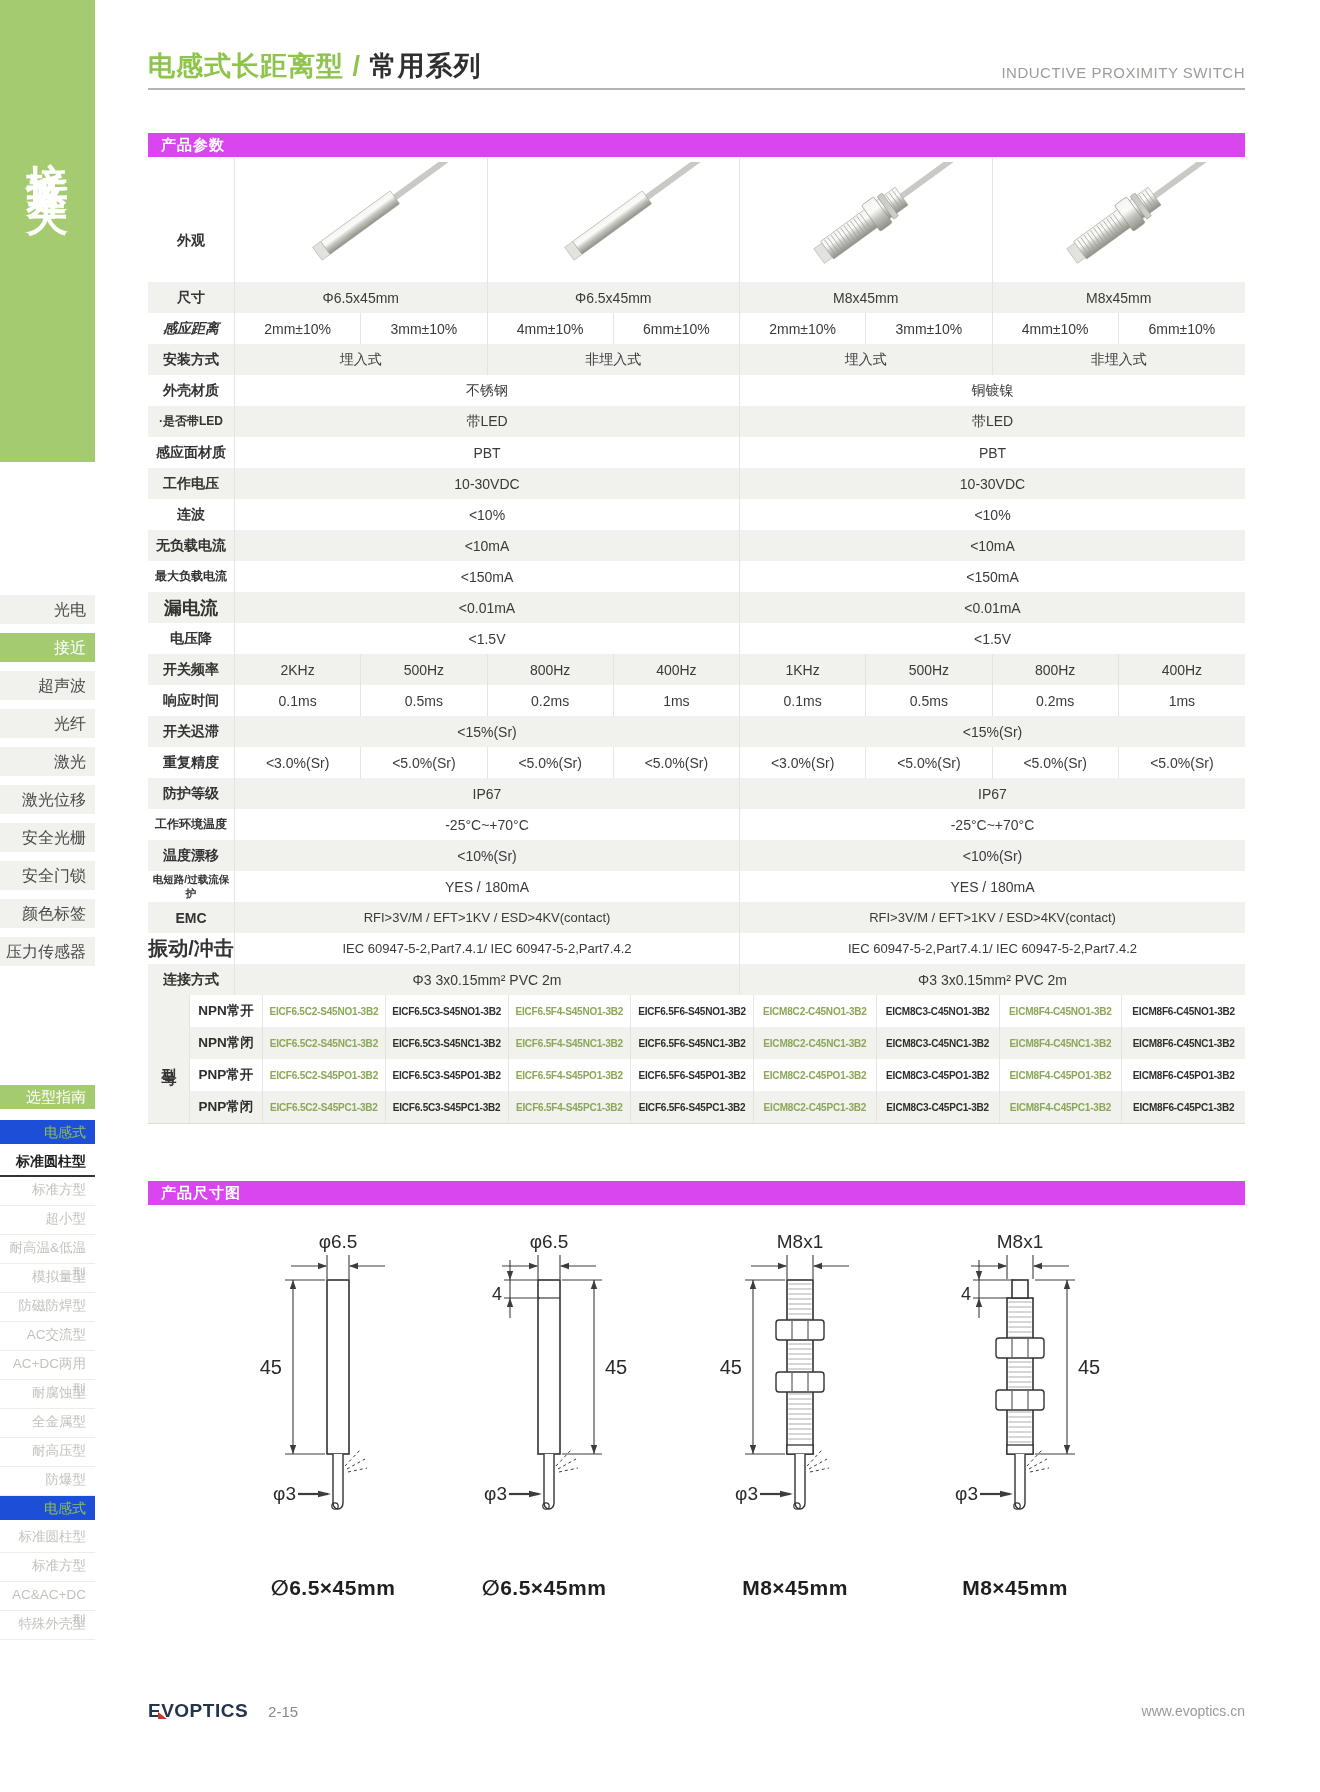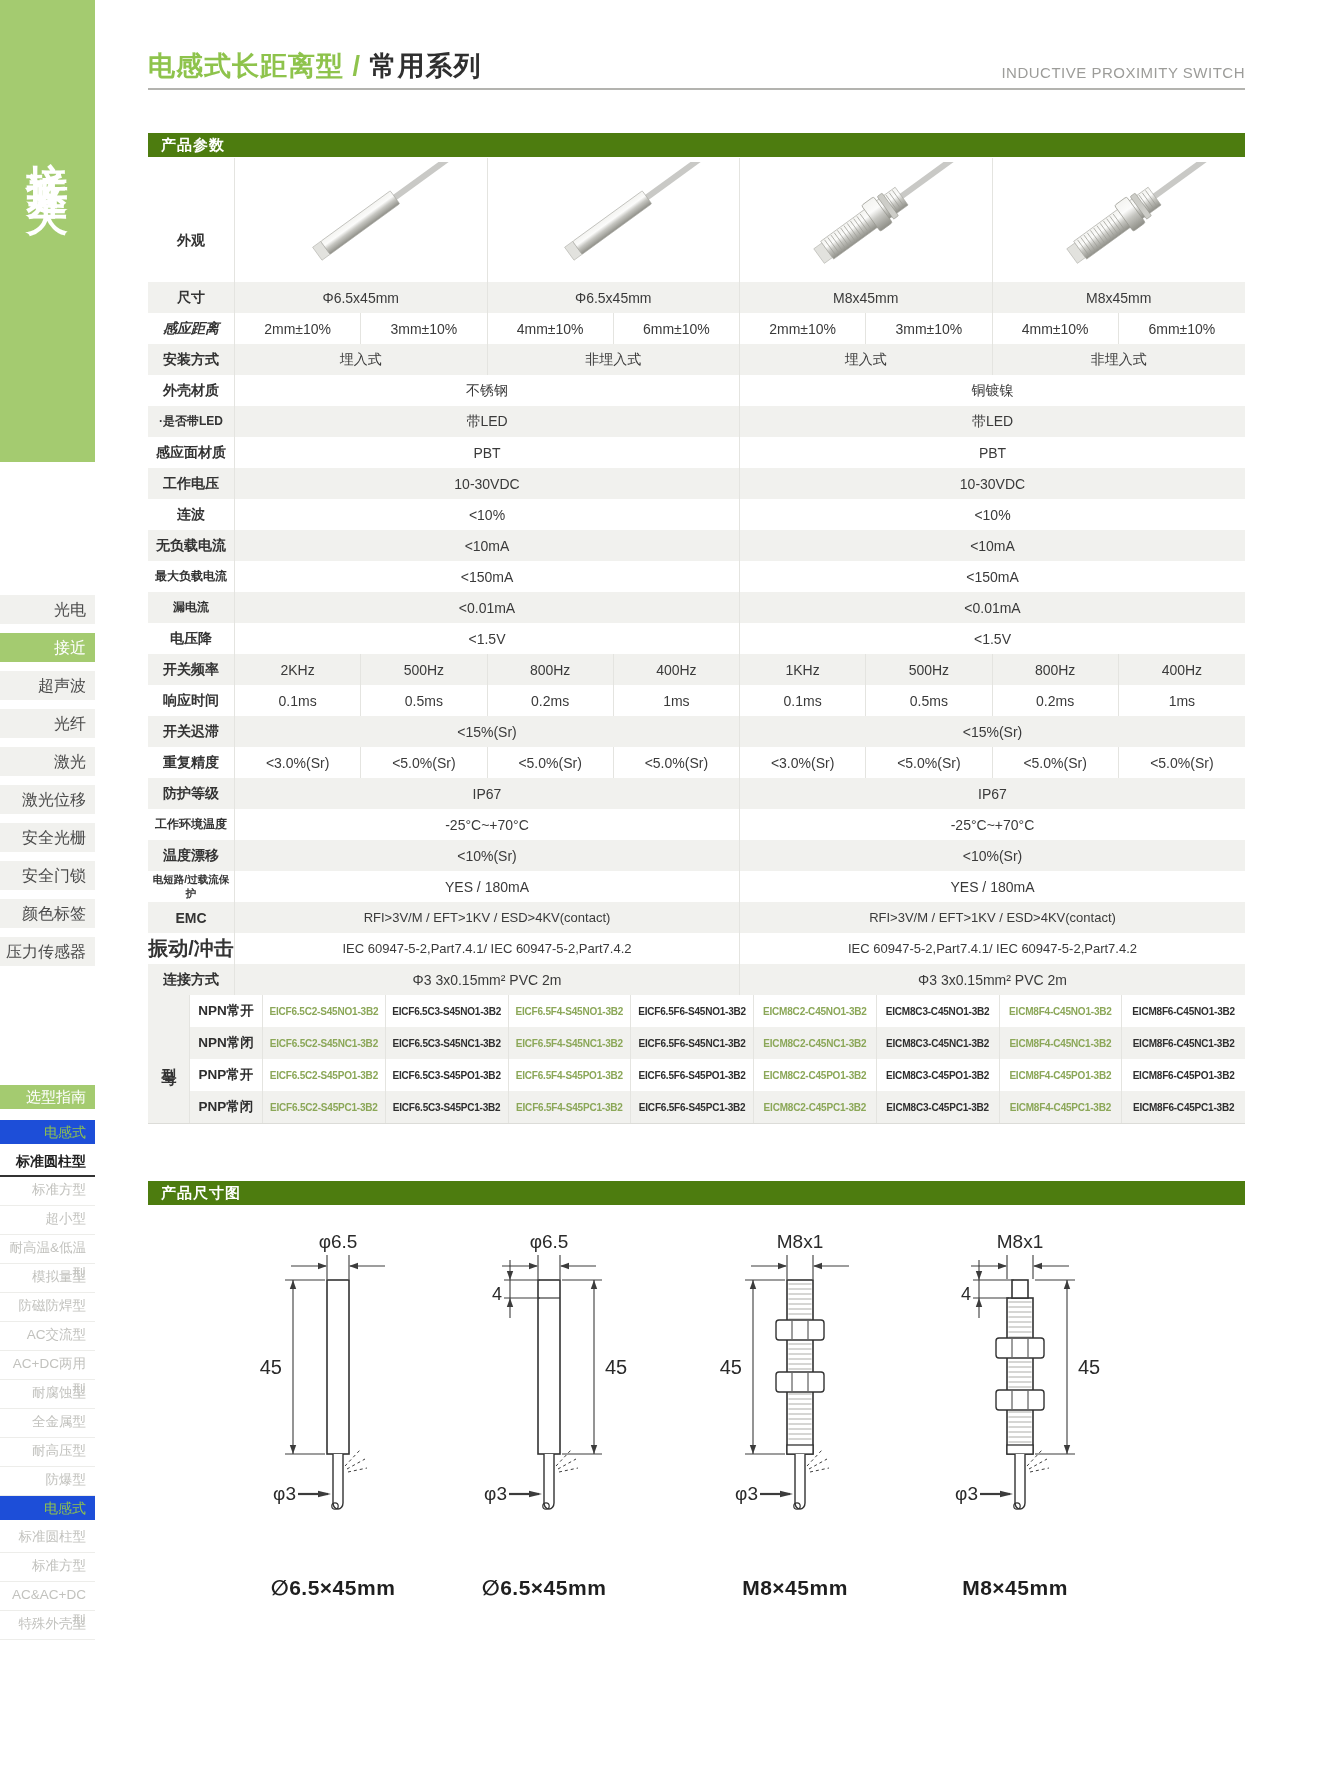--- a/index.html
+++ b/index.html
@@ -24,21 +24,21 @@
 
   
   .main{position:absolute;left:148px;top:0;width:1097px;height:1792px;}
   .hdr{position:absolute;left:0;top:38px;width:100%;height:46px;display:flex;align-items:flex-end;justify-content:space-between;}
   .hdr .zh{font-size:27px;font-weight:700;letter-spacing:1px;}
   .hdr .zh .grn{color:#8ec34c;}
   .hdr .zh .blk{color:#2f2f2f;}
   .hdr .en{font-size:15px;color:#9c9c99;letter-spacing:.5px;padding-bottom:3px;}
   .rule{position:absolute;left:0;top:88px;width:100%;height:2px;background:#b3b3af;}
 
-  .secbar{position:absolute;left:0;width:100%;height:24px;line-height:24px;background:#4d7c0f;
+  .secbar{position:absolute;left:0;width:100%;height:24px;line-height:24px;background:#d946ef;
     color:#fff;font-size:15px;font-weight:700;padding-left:13px;box-sizing:border-box;letter-spacing:1px;}
   #bar-params{top:133px;}
   #bar-dims{top:1181px;}
 
   
   #spec-table{position:absolute;left:0;top:158px;width:100%;display:grid;
     grid-template-columns:87px repeat(8,1fr);grid-template-rows:124px repeat(23,31px);}
   .cell{display:flex;align-items:center;justify-content:center;font-size:14px;color:#3a3a3a;
     border-right:1px solid #e4e4e0;box-sizing:border-box;text-align:center;overflow:hidden;}
   .cell.lastcol{border-right:none;}
@@ -260,21 +260,21 @@
         <div class="cell stripe lastcol" style="grid-column: span 4;">10-30VDC</div>
         <div class="cell lab" style="font-size: 14px;">连波</div>
         <div class="cell" style="grid-column: span 4;">&lt;10%</div>
         <div class="cell lastcol" style="grid-column: span 4;">&lt;10%</div>
         <div class="cell lab stripe" style="font-size: 14px;">无负载电流</div>
         <div class="cell stripe" style="grid-column: span 4;">&lt;10mA</div>
         <div class="cell stripe lastcol" style="grid-column: span 4;">&lt;10mA</div>
         <div class="cell lab" style="font-size: 12px;">最大负载电流</div>
         <div class="cell" style="grid-column: span 4;">&lt;150mA</div>
         <div class="cell lastcol" style="grid-column: span 4;">&lt;150mA</div>
-        <div class="cell lab stripe" style="font-size: 12px;">漏电流</div>
+        <div class="cell lab stripe" style="font-size: 18px;">漏电流</div>
         <div class="cell stripe" style="grid-column: span 4;">&lt;0.01mA</div>
         <div class="cell stripe lastcol" style="grid-column: span 4;">&lt;0.01mA</div>
         <div class="cell lab" style="font-size: 14px;">电压降</div>
         <div class="cell" style="grid-column: span 4;">&lt;1.5V</div>
         <div class="cell lastcol" style="grid-column: span 4;">&lt;1.5V</div>
         <div class="cell lab stripe" style="font-size: 14px;">开关频率</div>
         <div class="cell stripe" style="grid-column: span 1;">2KHz</div>
         <div class="cell stripe" style="grid-column: span 1;">500Hz</div>
         <div class="cell stripe" style="grid-column: span 1;">800Hz</div>
         <div class="cell stripe" style="grid-column: span 1;">400Hz</div>
@@ -559,14 +559,19 @@
             <line x1="114" y1="247" x2="132" y2="237" stroke="#3c3c3c" stroke-width="1" stroke-dasharray="3,3"></line>
             <line x1="115" y1="250" x2="134" y2="246" stroke="#3c3c3c" stroke-width="1" stroke-dasharray="3,3"></line>
             <text x="63" y="278" font-size="19" fill="#2a2a2a" text-anchor="end" font-family="&quot;Liberation Sans&quot;,&quot;DejaVu Sans&quot;,sans-serif">φ3</text>
             <line x1="65" y1="272" x2="95" y2="272" stroke="#3c3c3c" stroke-width="2.2"></line>
             <polygon points="98,272 85,268.8 85,275.2" fill="#3c3c3c"></polygon>
           </svg>
           <div class="cap">M8×45mm</div>
         </div>
       </div>
 
+    <div class="footer">
+      <div class="logo"><span>EVOPTICS</span><span class="red"></span></div>
+      <div class="pageno">2-15</div>
+      <div class="site">www.evoptics.cn</div>
+    </div>
   </div>
 </div>
 
 </body></html>

